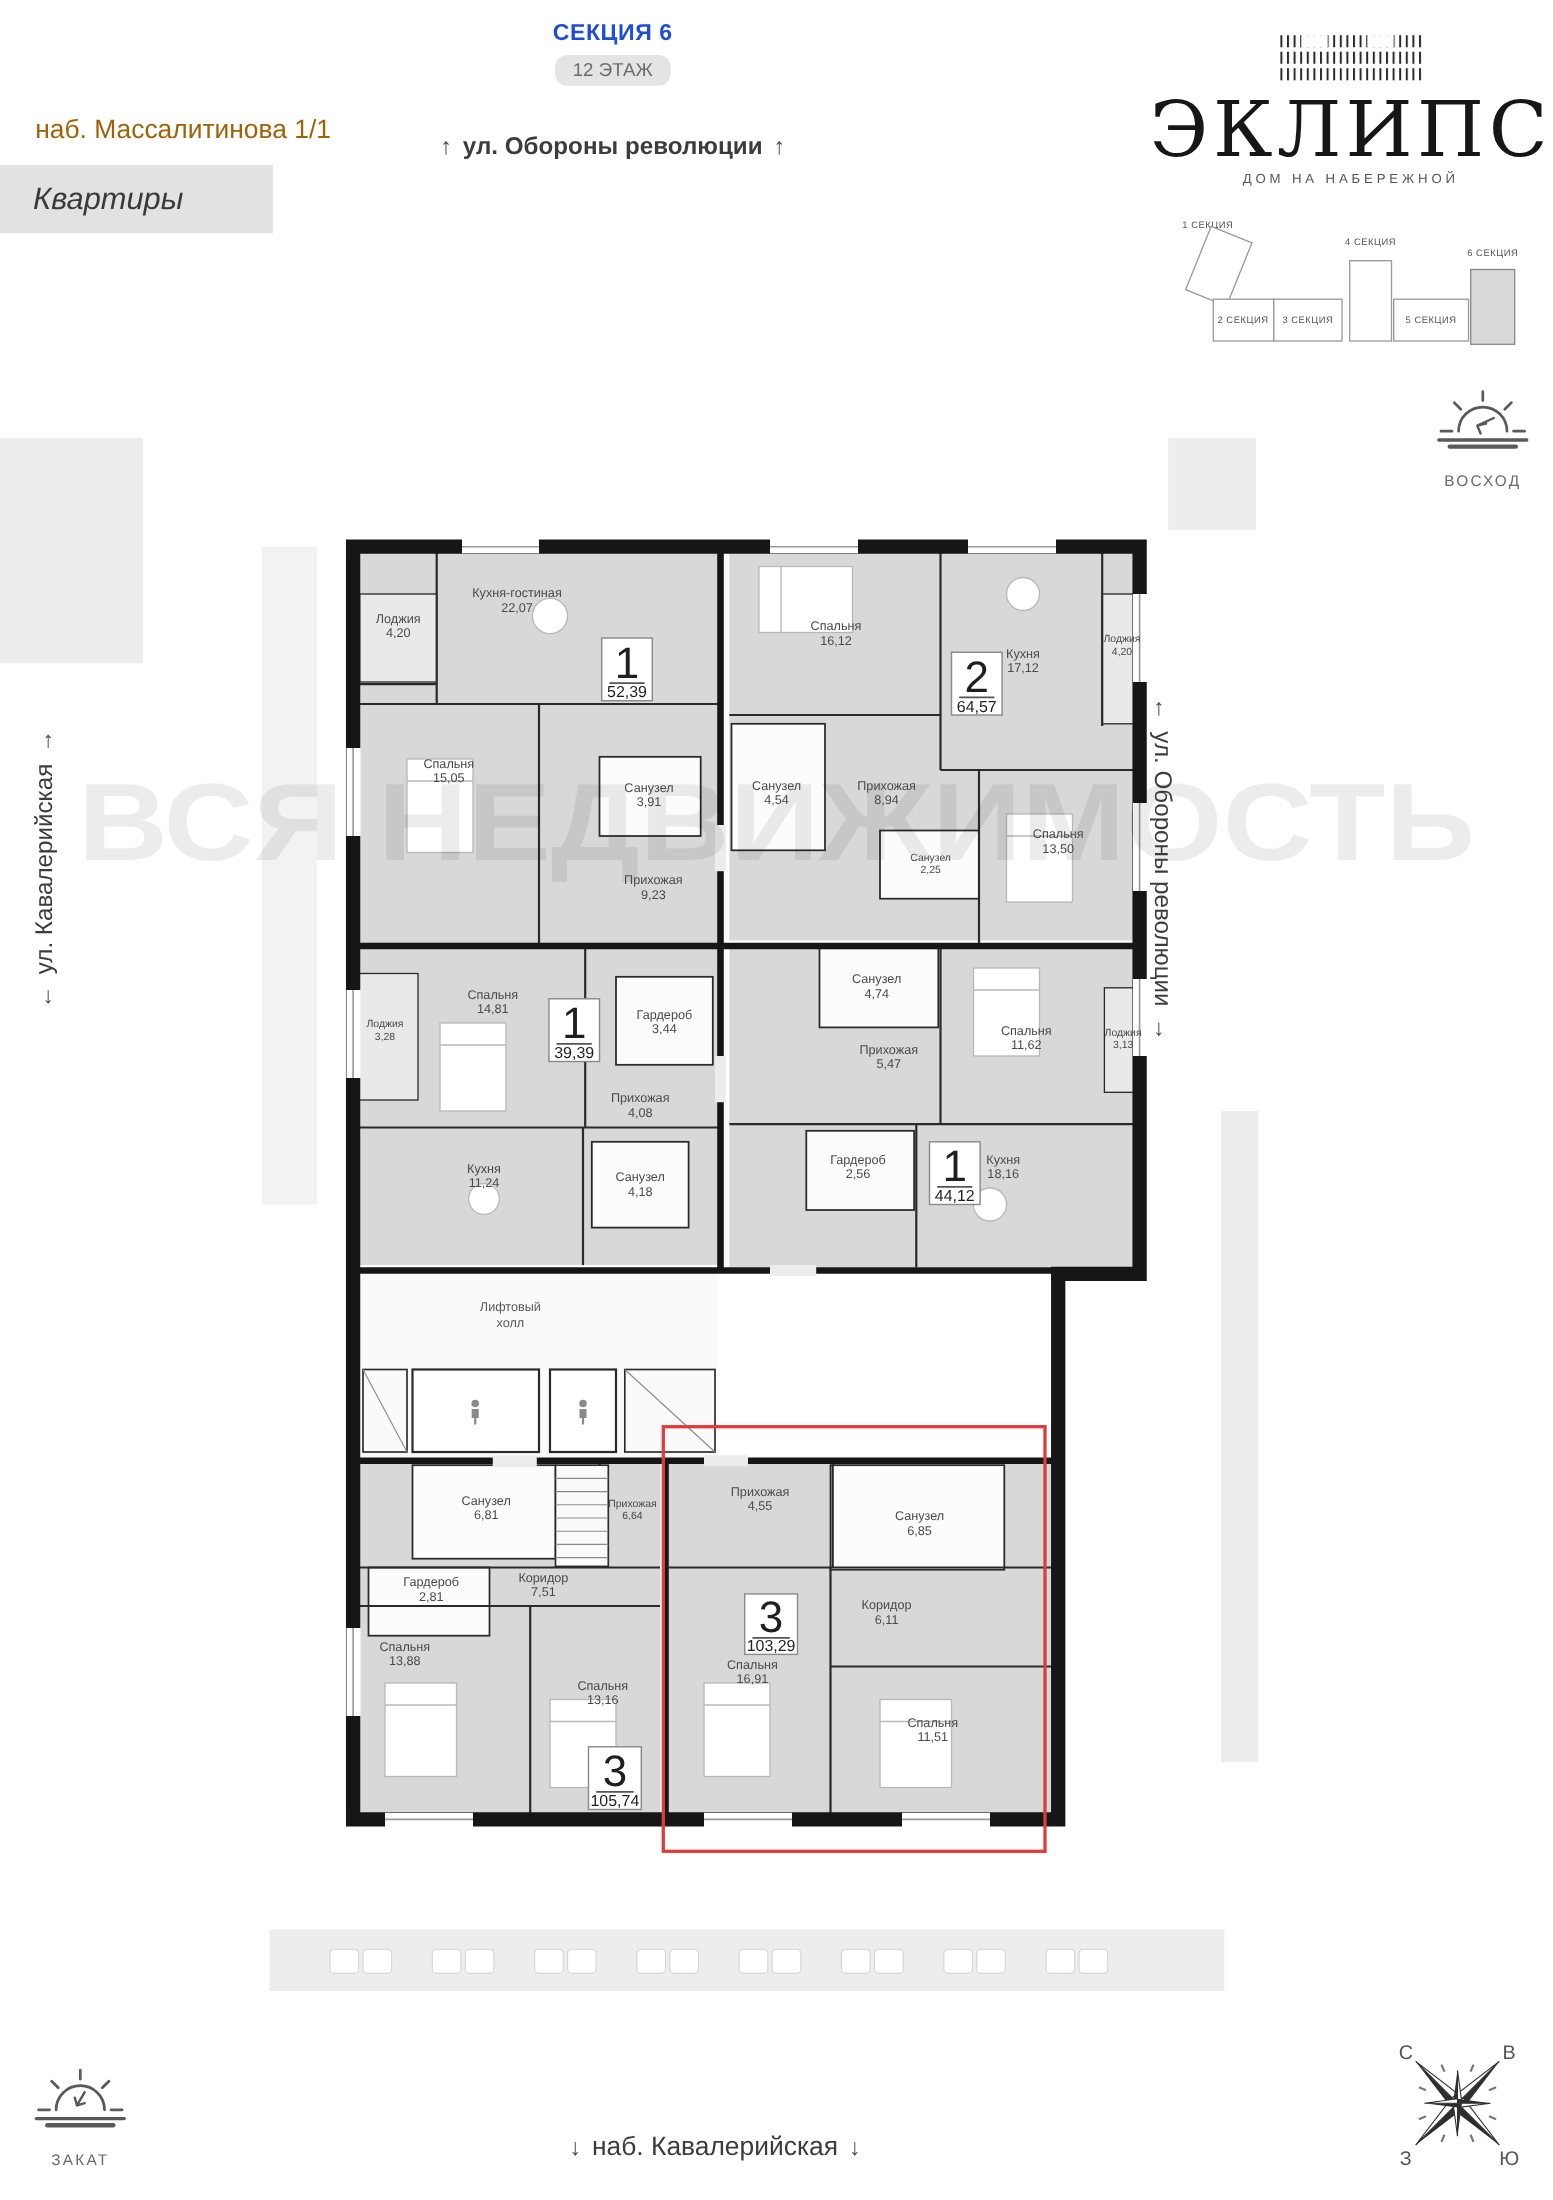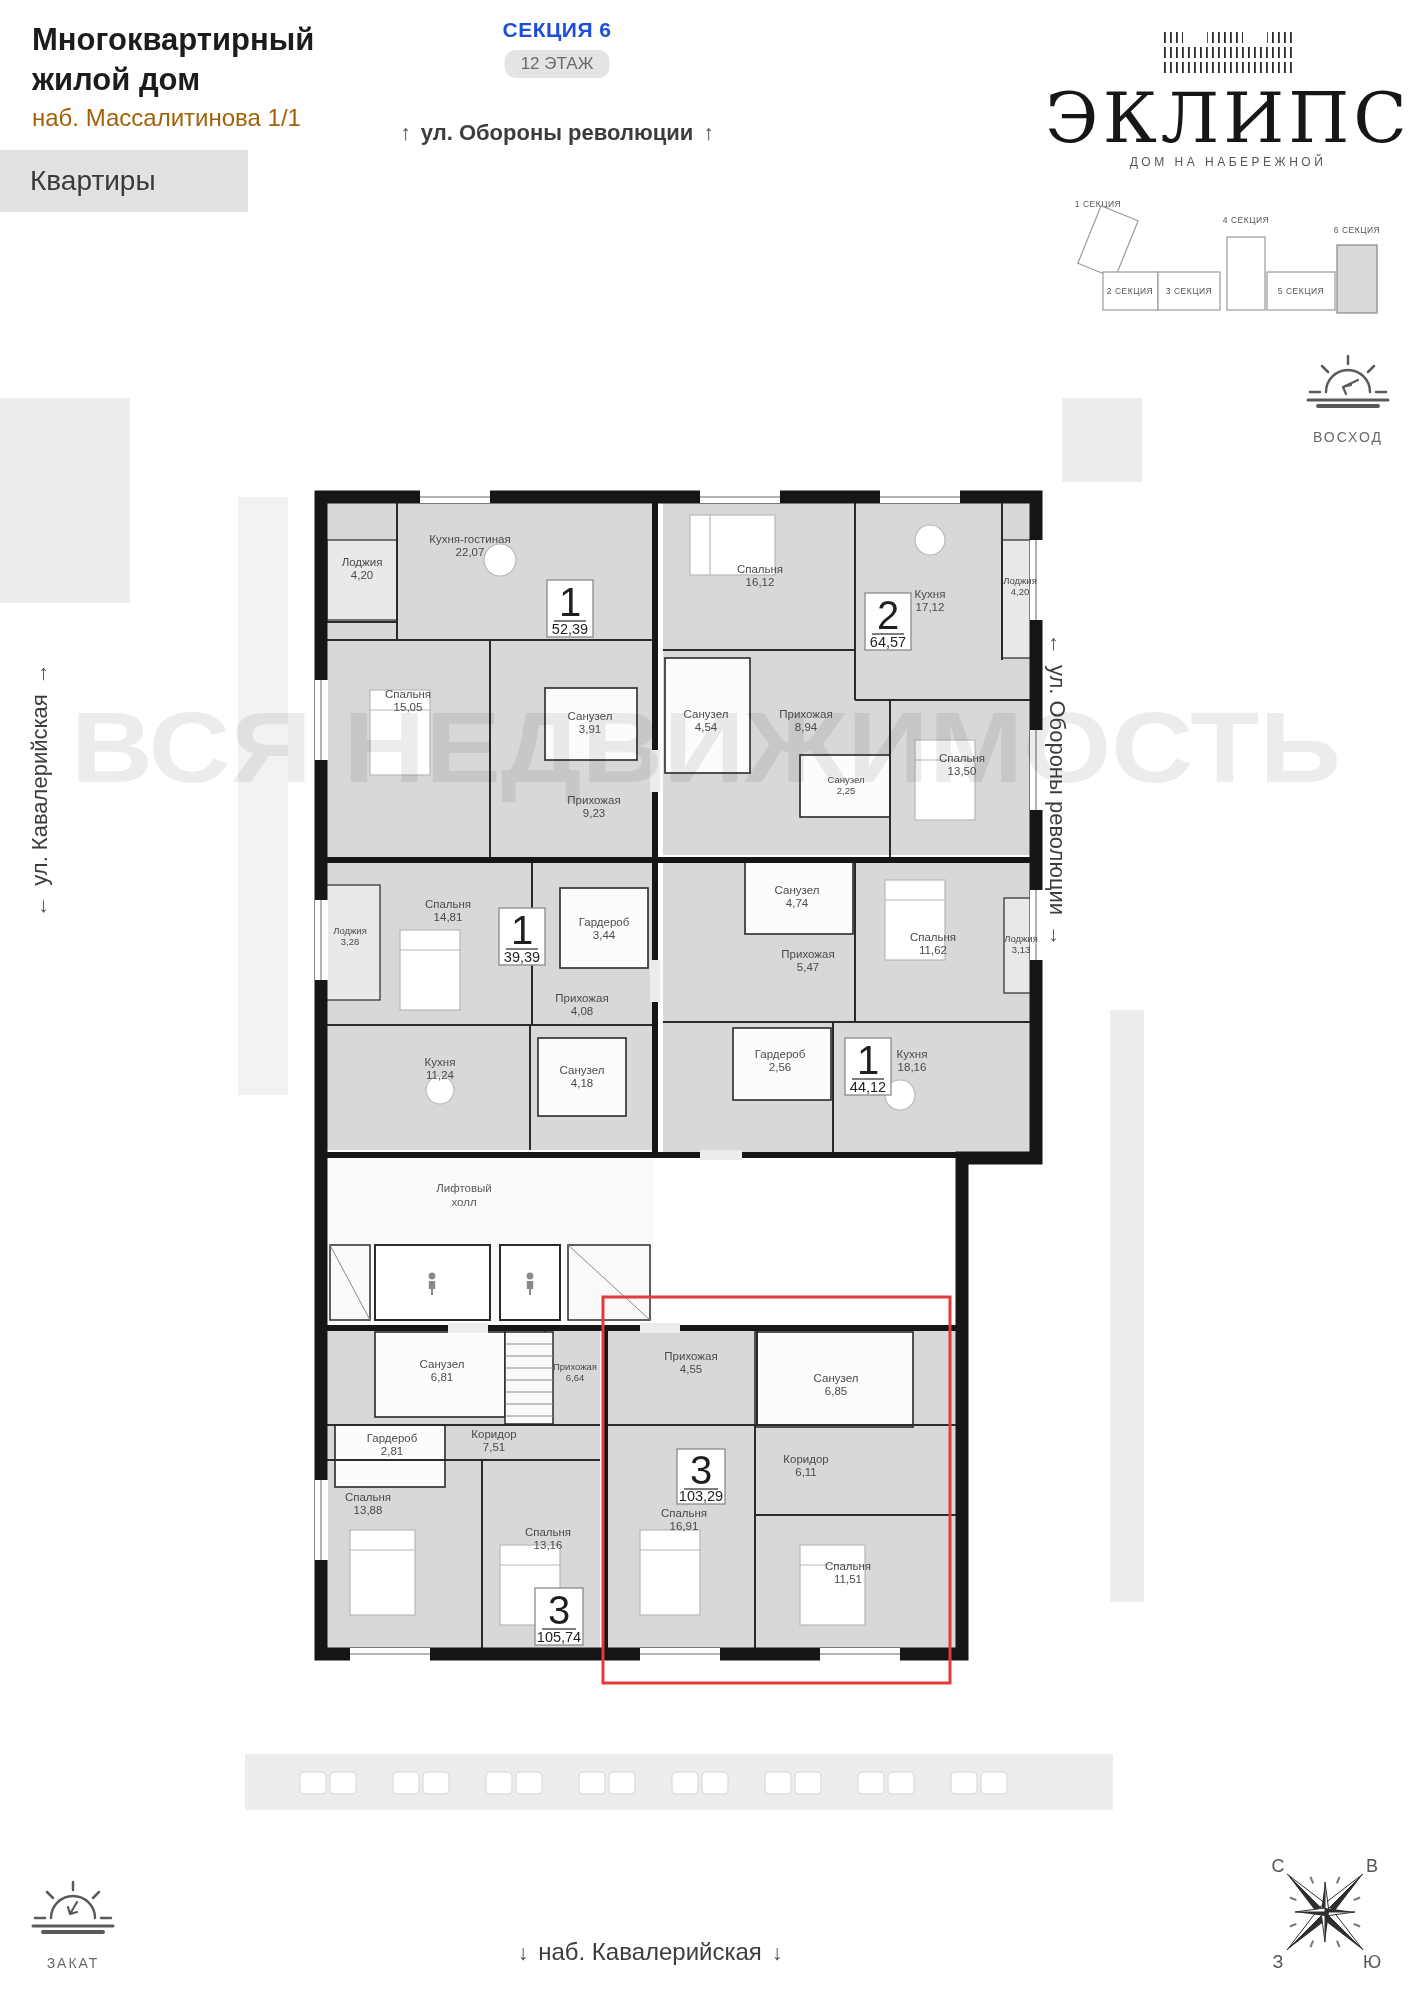--- a/index.html
+++ b/index.html
@@ -3,21 +3,21 @@
 <meta charset="utf-8">
 <style>
   html,body{margin:0;padding:0;background:#fff;}
   .page{position:relative;width:1412px;height:2000px;background:#fff;overflow:hidden;
         font-family:"Liberation Sans",sans-serif;color:#222;}
   .abs{position:absolute;}
   .title{left:32px;top:20px;font-size:31px;font-weight:bold;line-height:1.28;color:#1c1c1c;}
   .address{left:32px;top:104px;font-size:24px;color:#a16207;}
   .apt-chip{left:0;top:150px;width:248px;height:62px;background:#e2e2e2;
             display:flex;align-items:center;padding-left:30px;box-sizing:border-box;
-            font-size:28px;color:#3a3a3a;}
+            font-size:28px;color:#3a3a3a;font-style:italic;}
   .section-label{left:557px;top:18px;transform:translateX(-50%);font-size:21px;font-weight:bold;color:#1d4ed8;letter-spacing:.5px;}
   .floor-chip{left:557px;top:50px;transform:translateX(-50%);background:#e4e4e4;color:#6b6b6b;
               font-size:17px;padding:4px 16px;border-radius:11px;}
   .street{color:#3c3c3c;font-size:22px;white-space:nowrap;}
   .street .ar{color:#4a4a4a;padding:0 10px;font-size:21px;}
   .street-top{left:557px;top:120px;transform:translateX(-50%);font-weight:bold;}
   .street-bottom{left:650px;top:1938px;transform:translateX(-50%);font-size:24px;}
   .street-left{left:40px;top:790px;transform:translate(-50%,-50%) rotate(-90deg);}
   .street-right{left:1057px;top:790px;transform:translate(-50%,-50%) rotate(90deg);}
   svg text{font-family:"Liberation Sans",sans-serif;}
@@ -410,24 +410,20 @@
       <polygon points="-30,0 0,4 0,0" fill="#2e2e2e"></polygon>
           <polygon points="-30,0 0,-4 0,0" fill="#fff" stroke="#2e2e2e"></polygon>
     </g>
     <text class="cmp" x="-47" y="-40">С</text>
     <text class="cmp" x="47" y="-40">В</text>
     <text class="cmp" x="-47" y="56">З</text>
     <text class="cmp" x="47" y="56">Ю</text>
   </g>
 </svg>
 
-<div class="abs title">
-  <div>Многоквартирный</div>
-  <div>жилой дом</div>
-</div>
 <div class="abs address">наб. Массалитинова 1/1</div>
 <div class="abs apt-chip">Квартиры</div>
 <div class="abs section-label">СЕКЦИЯ 6</div>
 <div class="abs floor-chip">12 ЭТАЖ</div>
 
 <div class="abs street street-top">
   <span class="ar">↑</span><span>ул. Обороны революции</span><span class="ar">↑</span>
 </div>
 <div class="abs street street-left">
   <span class="ar">←</span><span>ул. Кавалерийская</span><span class="ar">→</span>

